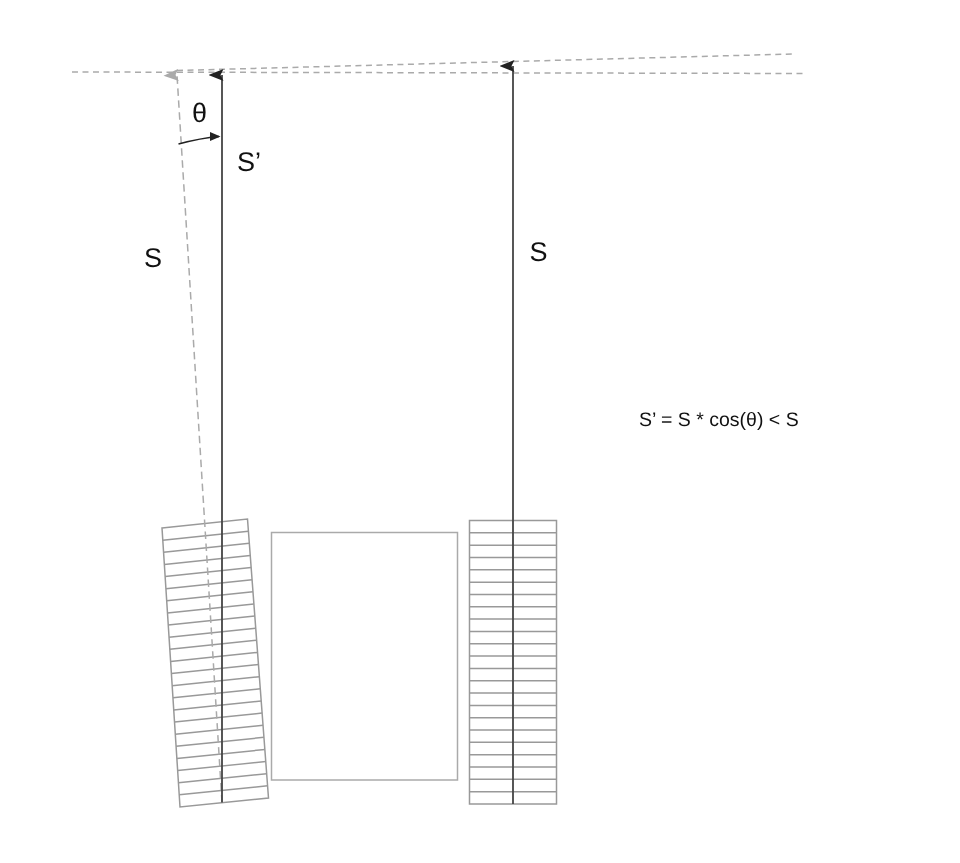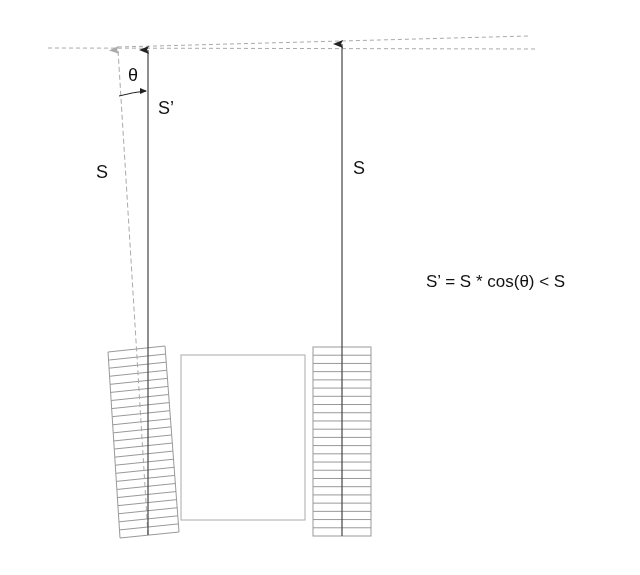--- a/index.html
+++ b/index.html
@@ -84,13 +84,13 @@
   <line x1="342" y1="536" x2="342" y2="44" stroke="#444" stroke-width="1.2" marker-end="url(#ah)"></line>
 
   <path d="M119,96 Q134,92 146,91" fill="none" stroke="#222" stroke-width="1"></path>
   <path d="M140,88 L147,91 L140,94 Z" fill="#222"></path>
 </svg>
 
 <div class="lbl" style="left:128px; top:66px;">θ</div>
 <div class="lbl" style="left:158px; top:99px;">S’</div>
 <div class="lbl" style="left:96px; top:163px;">S</div>
 <div class="lbl" style="left:353px; top:159px;">S</div>
-<div class="lbl" style="left:426px; top:273px; font-size:17px;">S’ = S * cos(θ) &lt; S</div>
+<div class="lbl" style="left:426px; top:273px; font-size:13px;">S’ = S * cos(θ) &lt; S</div>
 
 </body></html>

